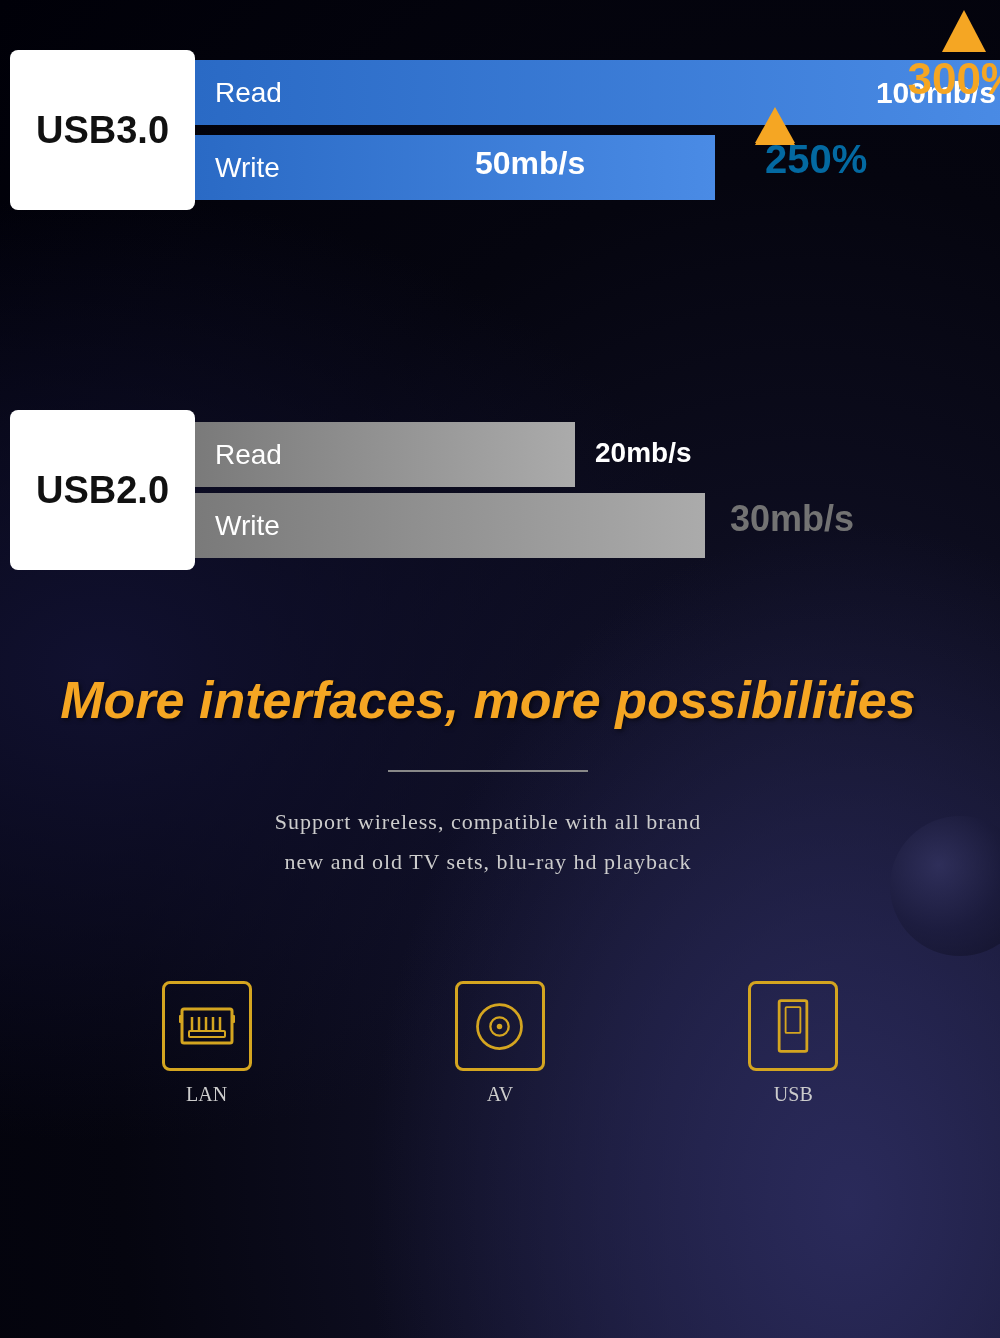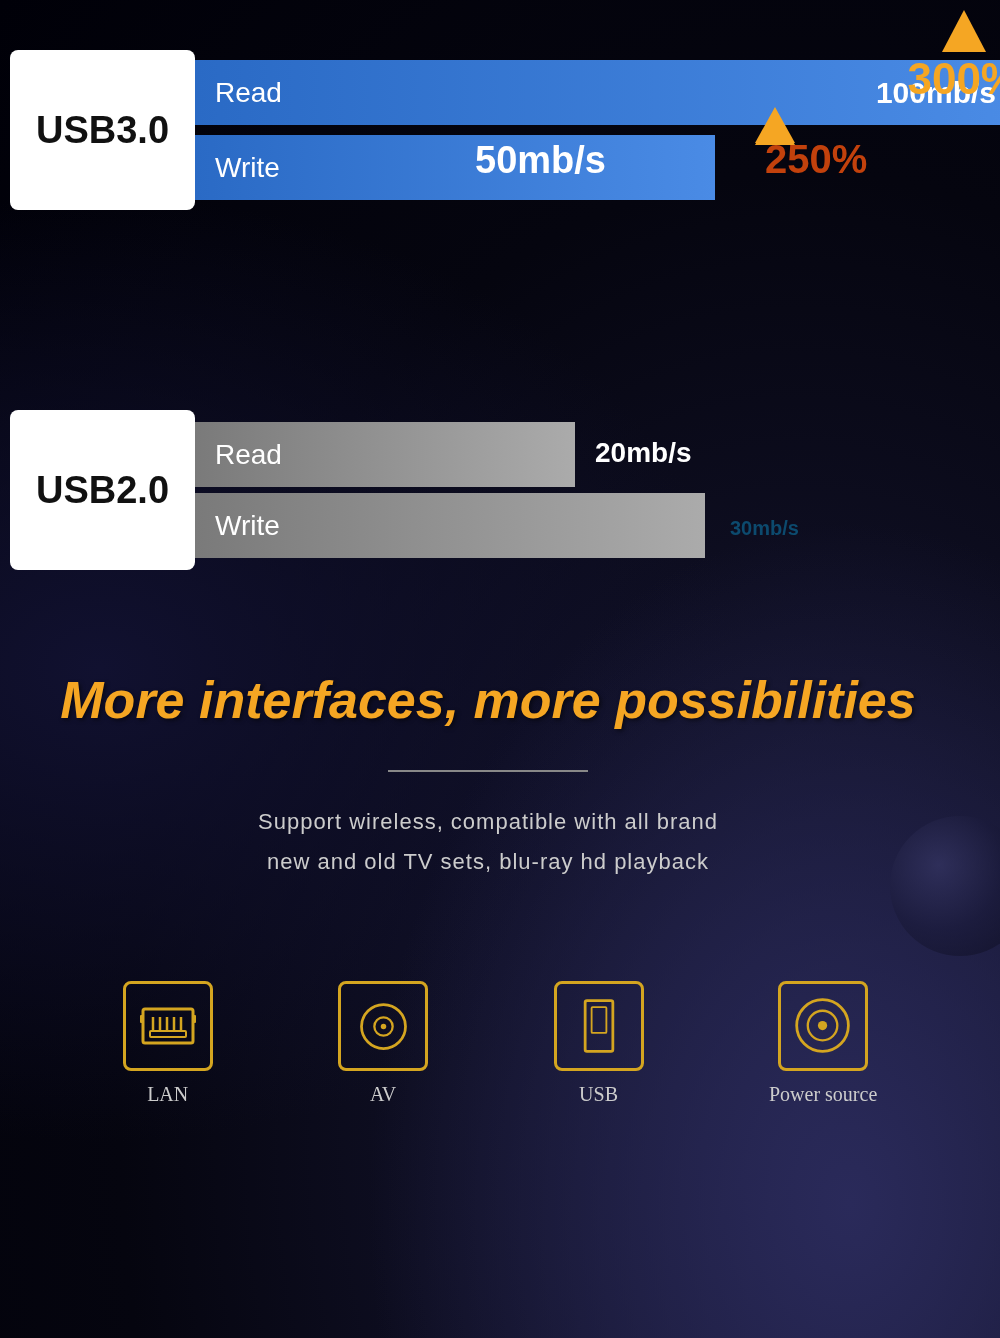--- a/index.html
+++ b/index.html
@@ -143,21 +143,21 @@
     .divider-line {
       width: 200px;
       height: 2px;
       background: #888;
       margin: 40px auto 30px auto;
     }
 
     .support-text {
       color: #cccccc;
       font-size: 22px;
-      font-family: Liberation Sans, sans-serif;
+      font-family: Liberation Serif, serif;
       line-height: 1.8;
       letter-spacing: 1px;
       text-align: center;
     }
 
     
     .icons-section {
       display: flex;
       justify-content: space-around;
       padding: 60px 60px 30px 60px;
@@ -259,22 +259,22 @@
         </div>
       </div>
 
       <div class="bar-row" style="position:relative; margin-top:10px;">
         <div class="bar-blue-write">
           <span class="bar-label">Write</span>
         </div>
 
         <div style="position:absolute; bottom:55px; left:560px; width:0; height:0; border-left:20px solid transparent; border-right:20px solid transparent; border-bottom:36px solid #f5a623;"></div>
 
-        <span style="position:absolute; left:280px; bottom:18px; color:white; font-size:38px; font-weight:700;">50mb/s</span>
-        <span style="position:absolute; left:570px; bottom:18px; color:#c2410c; font-size:40px; font-weight:900;">250%</span>
+        <span style="position:absolute; left:280px; bottom:18px; color:white; font-size:32px; font-weight:700;">50mb/s</span>
+        <span style="position:absolute; left:570px; bottom:18px; color:#0369a1; font-size:40px; font-weight:900;">250%</span>
       </div>
     </div>
   </div>
 
   <div class="spacer"></div>
   <div class="spacer"></div>
 
   <div class="usb2-section">
     <div class="usb-label-box">USB2.0</div>
 
@@ -284,21 +284,21 @@
         <div class="bar-gray-read">
           <span class="bar-label">Read</span>
         </div>
         <span style="position:absolute; left:400px; bottom:18px; color:white; font-size:28px; font-weight:700;">20mb/s</span>
       </div>
 
       <div class="bar-row" style="margin-top:6px; position:relative;">
         <div class="bar-gray-write">
           <span class="bar-label">Write</span>
         </div>
-        <span style="position:absolute; left:535px; bottom:18px; color:#0c4a6e; font-size:20px; font-weight:700;margin-top:36px;">30mb/s</span>
+        <span style="position:absolute; left:535px; bottom:18px; color:#737373; font-size:36px; font-weight:700;margin-top:36px;">30mb/s</span>
       </div>
     </div>
   </div>
 
   <div class="more-interfaces-section">
     <div class="more-interfaces-title">More interfaces, more possibilities</div>
     <div class="divider-line"></div>
     <div class="support-text">
       <span>Support wireless, compatible with all brand</span><br>
       <span>new and old TV sets, blu-ray hd playback</span>
@@ -346,29 +346,18 @@
         <svg viewBox="0 0 40 65" xmlns="http://www.w3.org/2000/svg">
 
           <rect x="5" y="5" width="30" height="55" rx="2" fill="none" stroke="#d4a520" stroke-width="3"></rect>
 
           <rect x="12" y="12" width="16" height="28" rx="1" fill="none" stroke="#d4a520" stroke-width="2"></rect>
         </svg>
       </div>
       <span class="icon-label">USB</span>
     </div>
 
-    <div class="icon-item">
-      <div class="icon-box power-icon">
-        <svg viewBox="0 0 65 65" xmlns="http://www.w3.org/2000/svg">
-
-          <circle cx="32" cy="32" r="28" fill="none" stroke="#d4a520" stroke-width="3"></circle>
-          <circle cx="32" cy="32" r="16" fill="none" stroke="#d4a520" stroke-width="2.5"></circle>
-          <circle cx="32" cy="32" r="5" fill="#d4a520"></circle>
-        </svg>
-      </div>
-      <span class="icon-label">Power source</span>
-    </div>
 
   </div>
 
   <div class="planet"></div>
 
 </div>
 
 </body></html>

